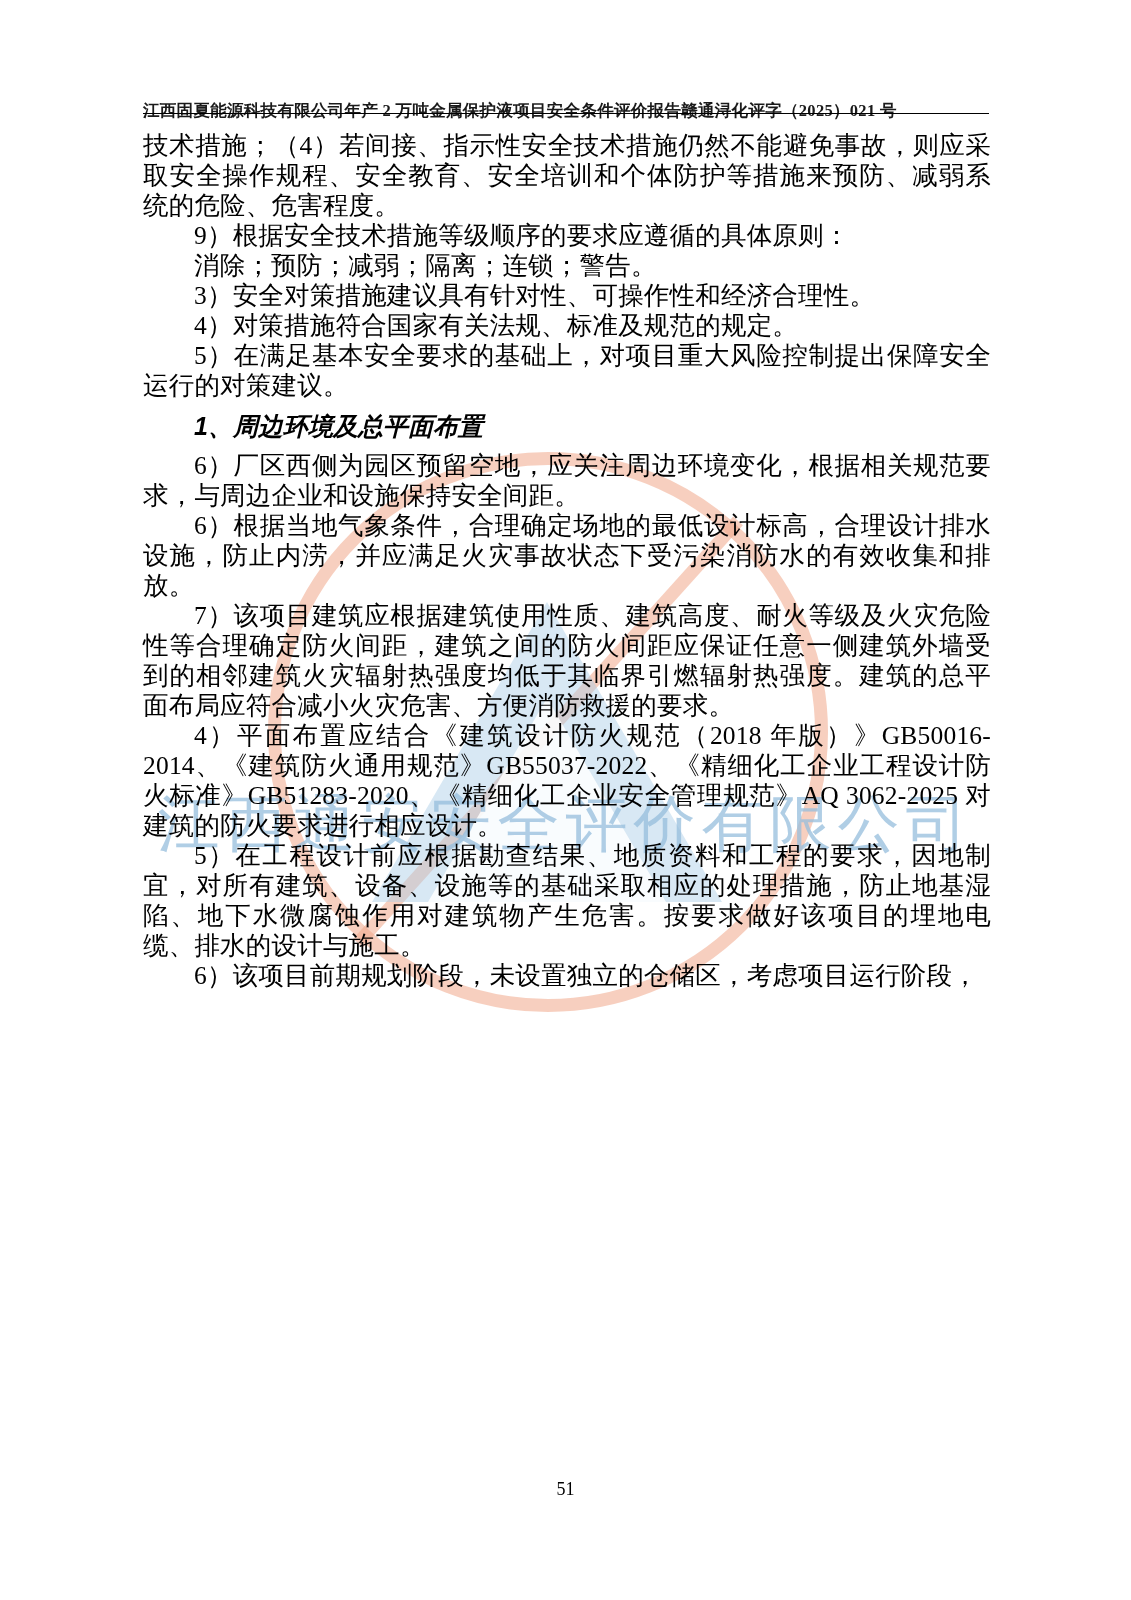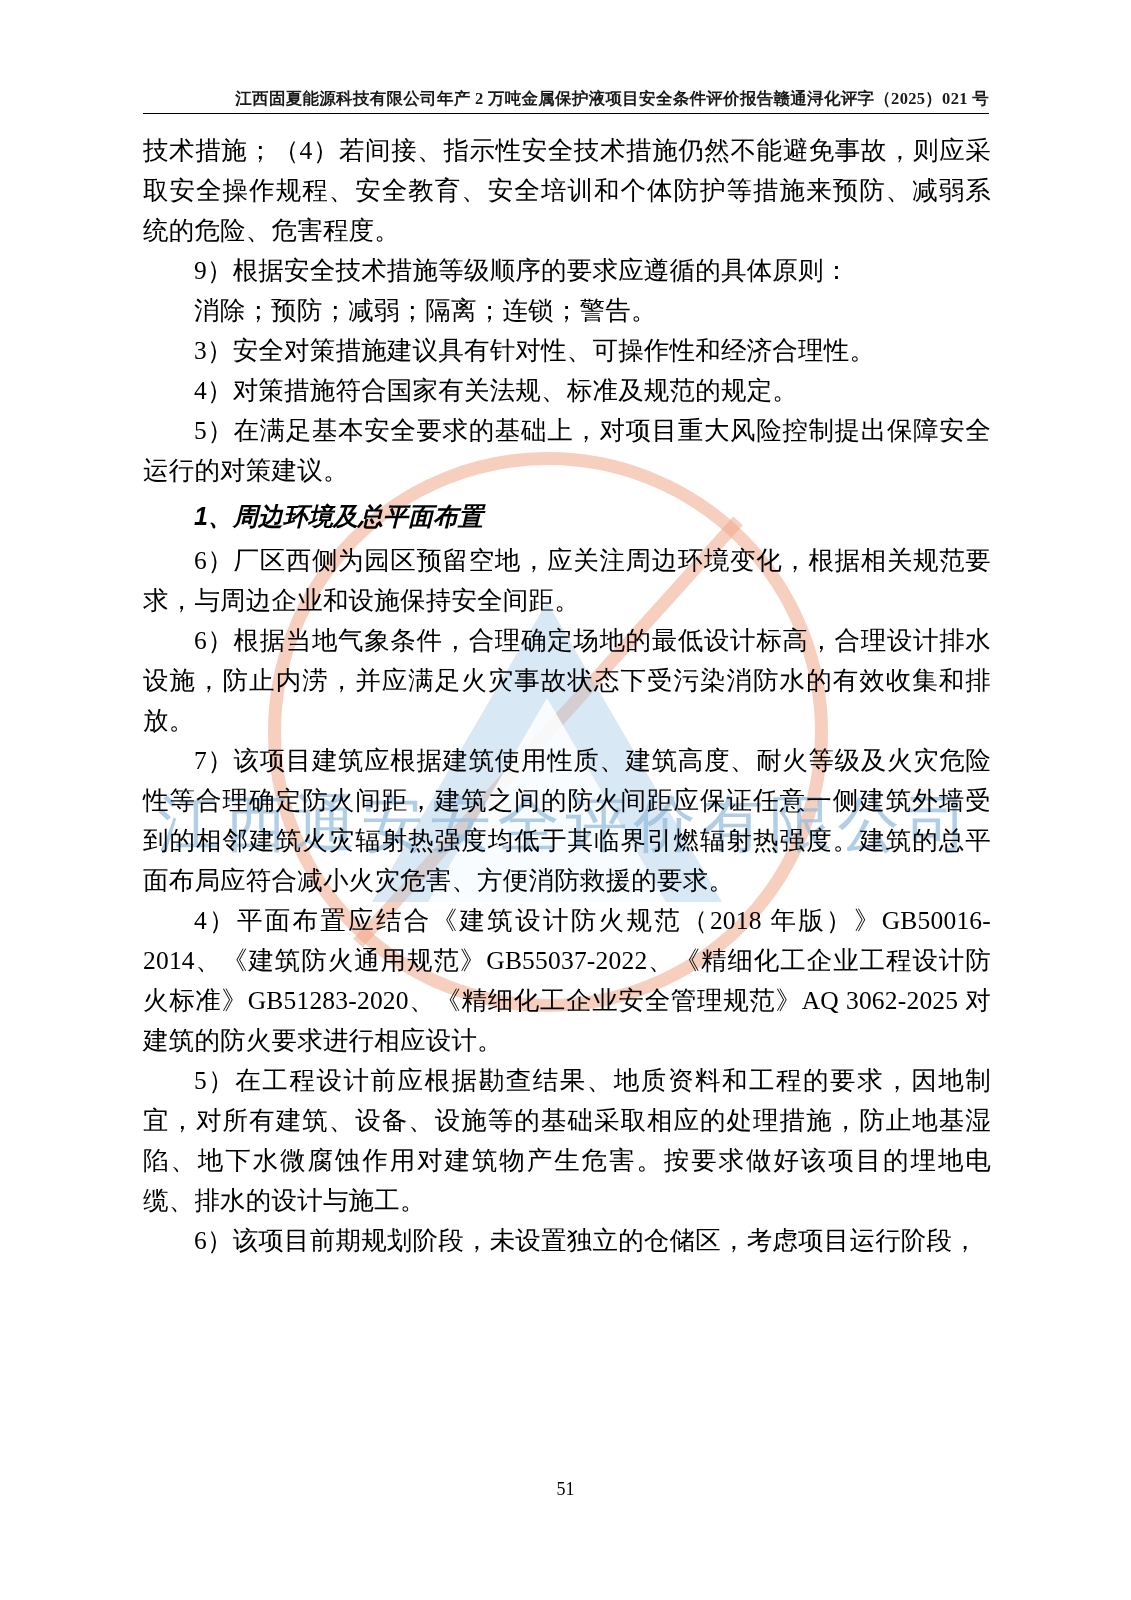--- a/index.html
+++ b/index.html
@@ -91,24 +91,24 @@
   }
 
   
   .content {
     position: relative;
     z-index: 2;
   }
   .header {
     position: absolute;
     left: 143px;
-    top: 88px;
+    top: 100px;
     width: 846px;
     display: flex;
-    justify-content: flex-end;
+    justify-content: flex-start;
     align-items: flex-end;
     font-family: "Liberation Serif", serif;
     font-weight: bold;
     font-size: 16.5px;
     color: #1a1a1a;
     letter-spacing: 0.3px;
   }
   .header-rule {
     position: absolute;
     left: 143px;
@@ -121,21 +121,21 @@
   
   .body {
     position: absolute;
     left: 143px;
     top: 131px;
     width: 848px;
   }
   p.para {
     margin: 0;
     font-size: 25.5px;
-    line-height: 40px;
+    line-height: 30px;
     text-align: justify;
     text-justify: inter-ideograph;
     letter-spacing: 0.2px;
   }
   p.indent2 {
     text-indent: 51px;
   }
   h2.sec {
     margin: 14px 0 2px 0;
     font-family: "Liberation Sans", sans-serif;

